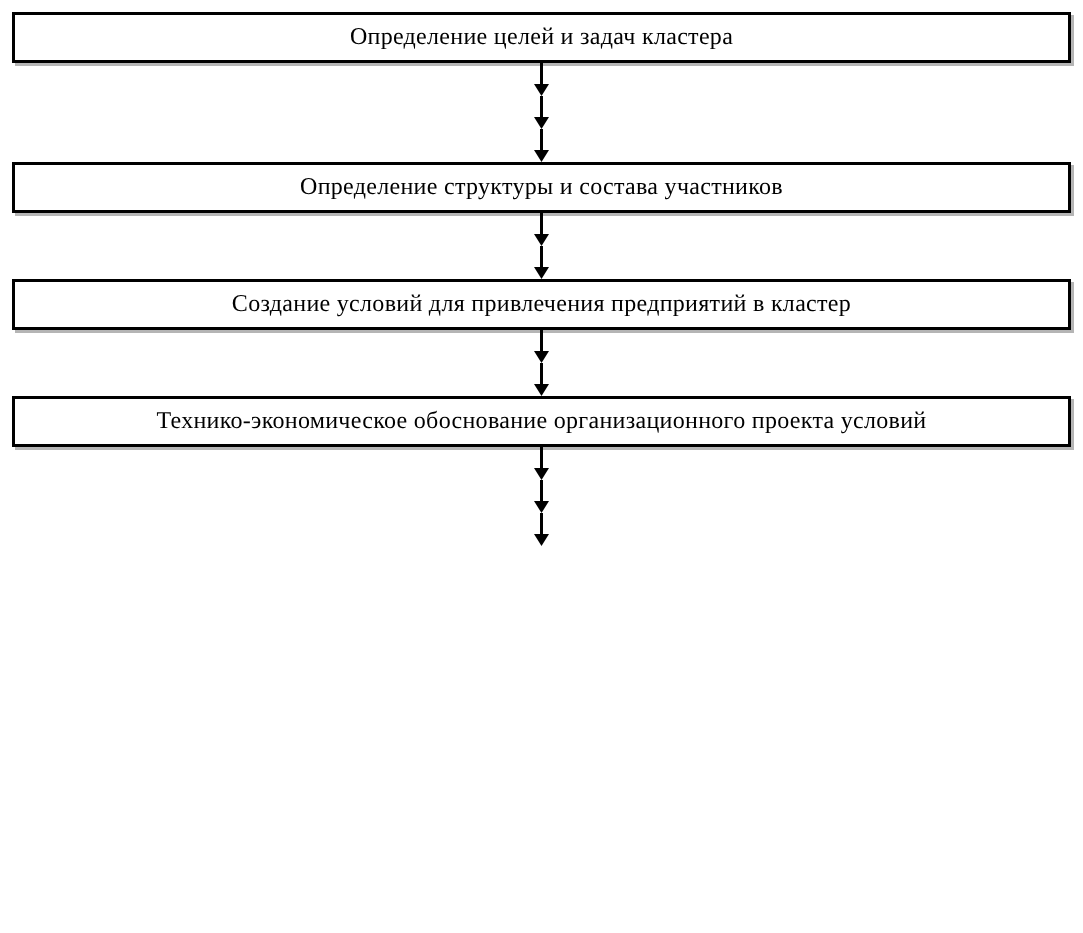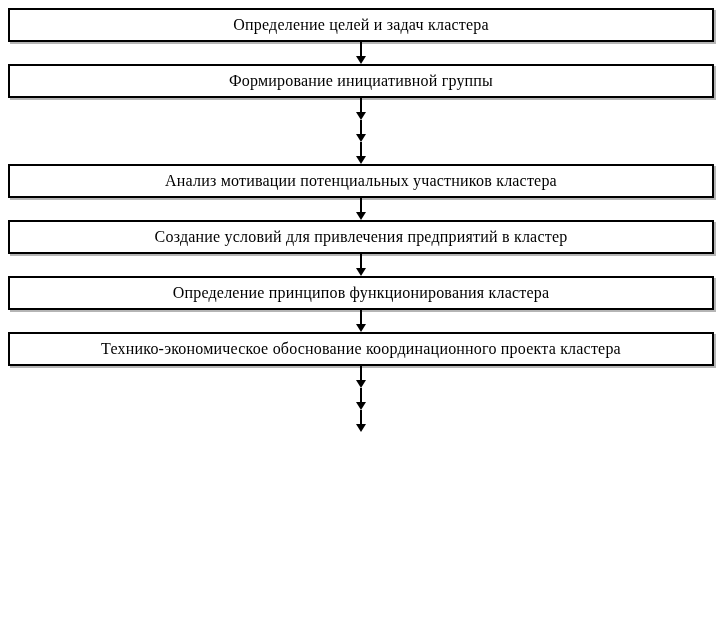--- a/index.html
+++ b/index.html
@@ -69,58 +69,52 @@
 <div class="page">
   <div class="flow">
 
     <div class="step-box">
       <span class="step-label">Определение целей и задач кластера</span>
     </div>
     <div class="arrow-wrap">
         <div class="down-arrow"></div>
       </div>
 
-    <div class="step-box">
-      <span class="step-label">Формирование инициативной группы</span>
-    </div>
-    <div class="arrow-wrap">
-        <div class="down-arrow"></div>
-      </div>
-
     <div class="arrow-wrap">
         <div class="down-arrow"></div>
       </div>
 
     <div class="arrow-wrap">
         <div class="down-arrow"></div>
       </div>
 
     <div class="step-box">
-      <span class="step-label">Анализ мотивации потенциальных участников кластера</span>
+      <span class="step-label">Определение структуры и состава участников</span>
     </div>
+    <div class="arrow-wrap">
+        <div class="down-arrow"></div>
+      </div>
+
     <div class="arrow-wrap">
         <div class="down-arrow"></div>
       </div>
 
     <div class="step-box">
       <span class="step-label">Создание условий для привлечения предприятий в кластер</span>
     </div>
     <div class="arrow-wrap">
         <div class="down-arrow"></div>
       </div>
 
-    <div class="step-box">
-      <span class="step-label">Определение принципов функционирования кластера</span>
-    </div>
     <div class="arrow-wrap">
         <div class="down-arrow"></div>
       </div>
 
     <div class="step-box">
-      <span class="step-label">Технико-экономическое обоснование координационного проекта кластера</span>
+      <span class="step-label">Технико-экономическое обоснование организационного проекта условий</span>
     </div>
     <div class="arrow-wrap">
         <div class="down-arrow"></div>
       </div>
 
     <div class="arrow-wrap">
         <div class="down-arrow"></div>
       </div>
 
     <div class="arrow-wrap">

